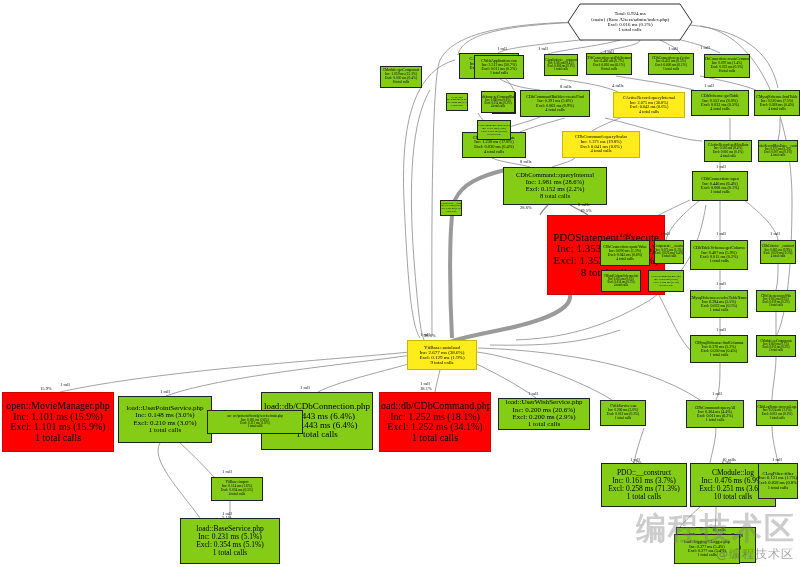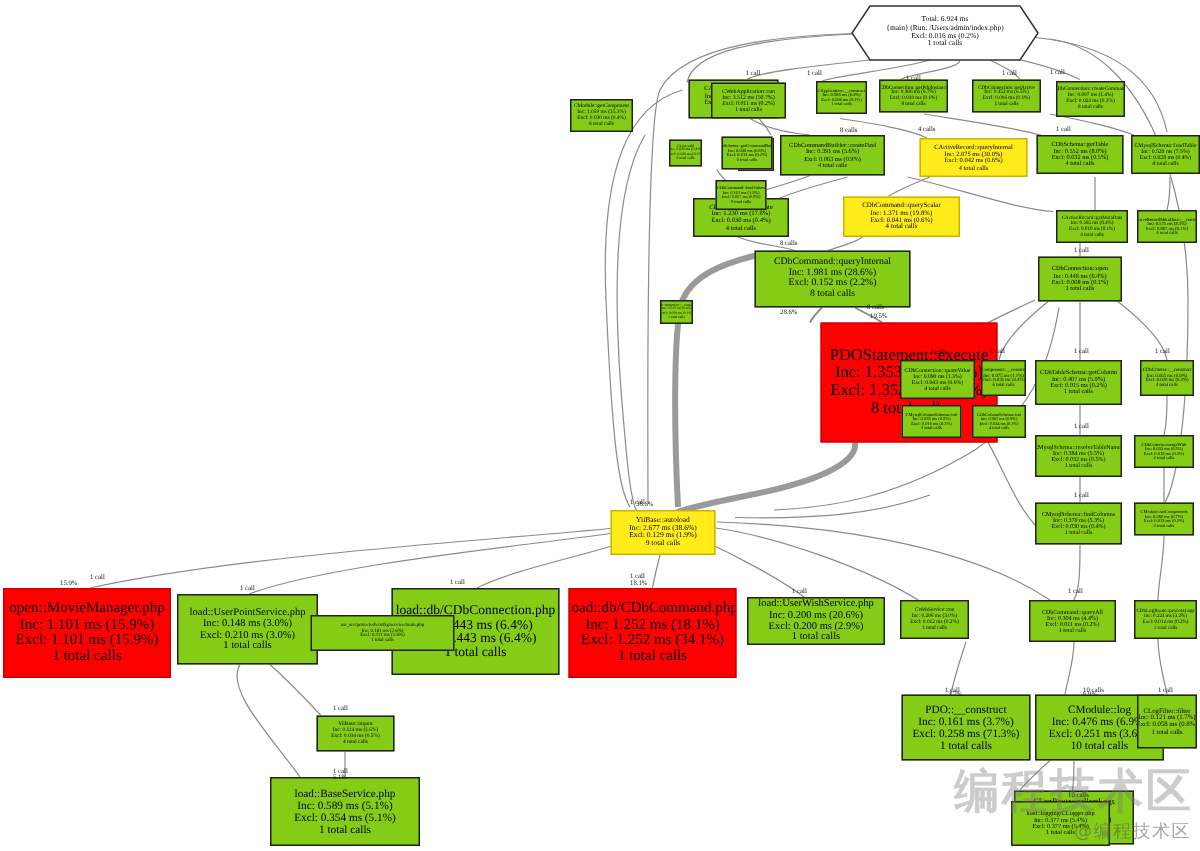--- a/index.html
+++ b/index.html
@@ -149,21 +149,21 @@
         <span class="ln">1 total calls</span>
       </div>
       <div class="node" style="left: 498px; top: 398px; width: 92px; height: 32px; font-size: 7px;">
         <span class="ln">load::UserWishService.php</span>
         <span class="ln">Inc: 0.200 ms (20.6%)</span>
         <span class="ln">Excl: 0.200 ms (2.9%)</span>
         <span class="ln">1 total calls</span>
       </div>
       <div class="node" style="left: 180px; top: 518px; width: 100px; height: 46px; font-size: 7.5px;">
         <span class="ln">load::BaseService.php</span>
-        <span class="ln">Inc: 0.589 ms (5.1%)</span>
+        <span class="ln">Inc: 0.231 ms (5.1%)</span>
         <span class="ln">Excl: 0.354 ms (5.1%)</span>
         <span class="ln">1 total calls</span>
       </div>
       <div class="node" style="left: 601px; top: 463px; width: 86px; height: 44px; font-size: 7.5px;">
         <span class="ln">PDO::__construct</span>
         <span class="ln">Inc: 0.161 ms (3.7%)</span>
         <span class="ln">Excl: 0.258 ms (71.3%)</span>
         <span class="ln">1 total calls</span>
       </div>
       <div class="node" style="left: 690px; top: 463px; width: 86px; height: 44px; font-size: 7.5px;">

